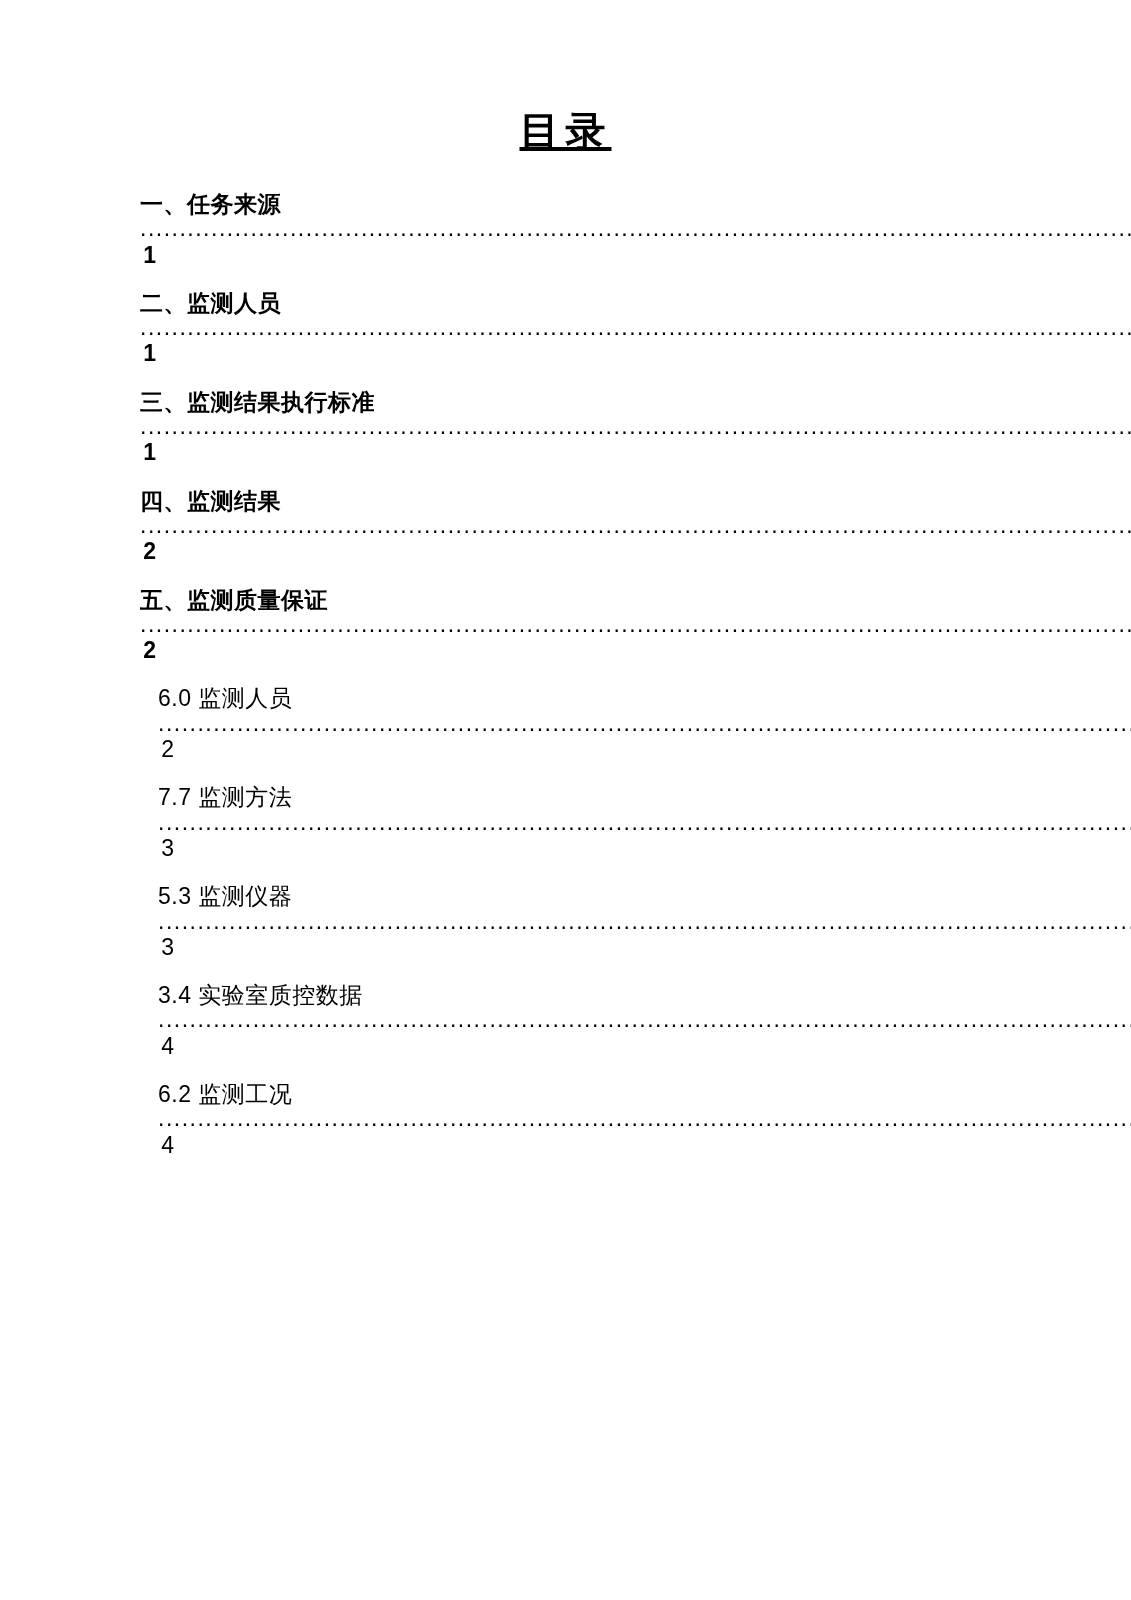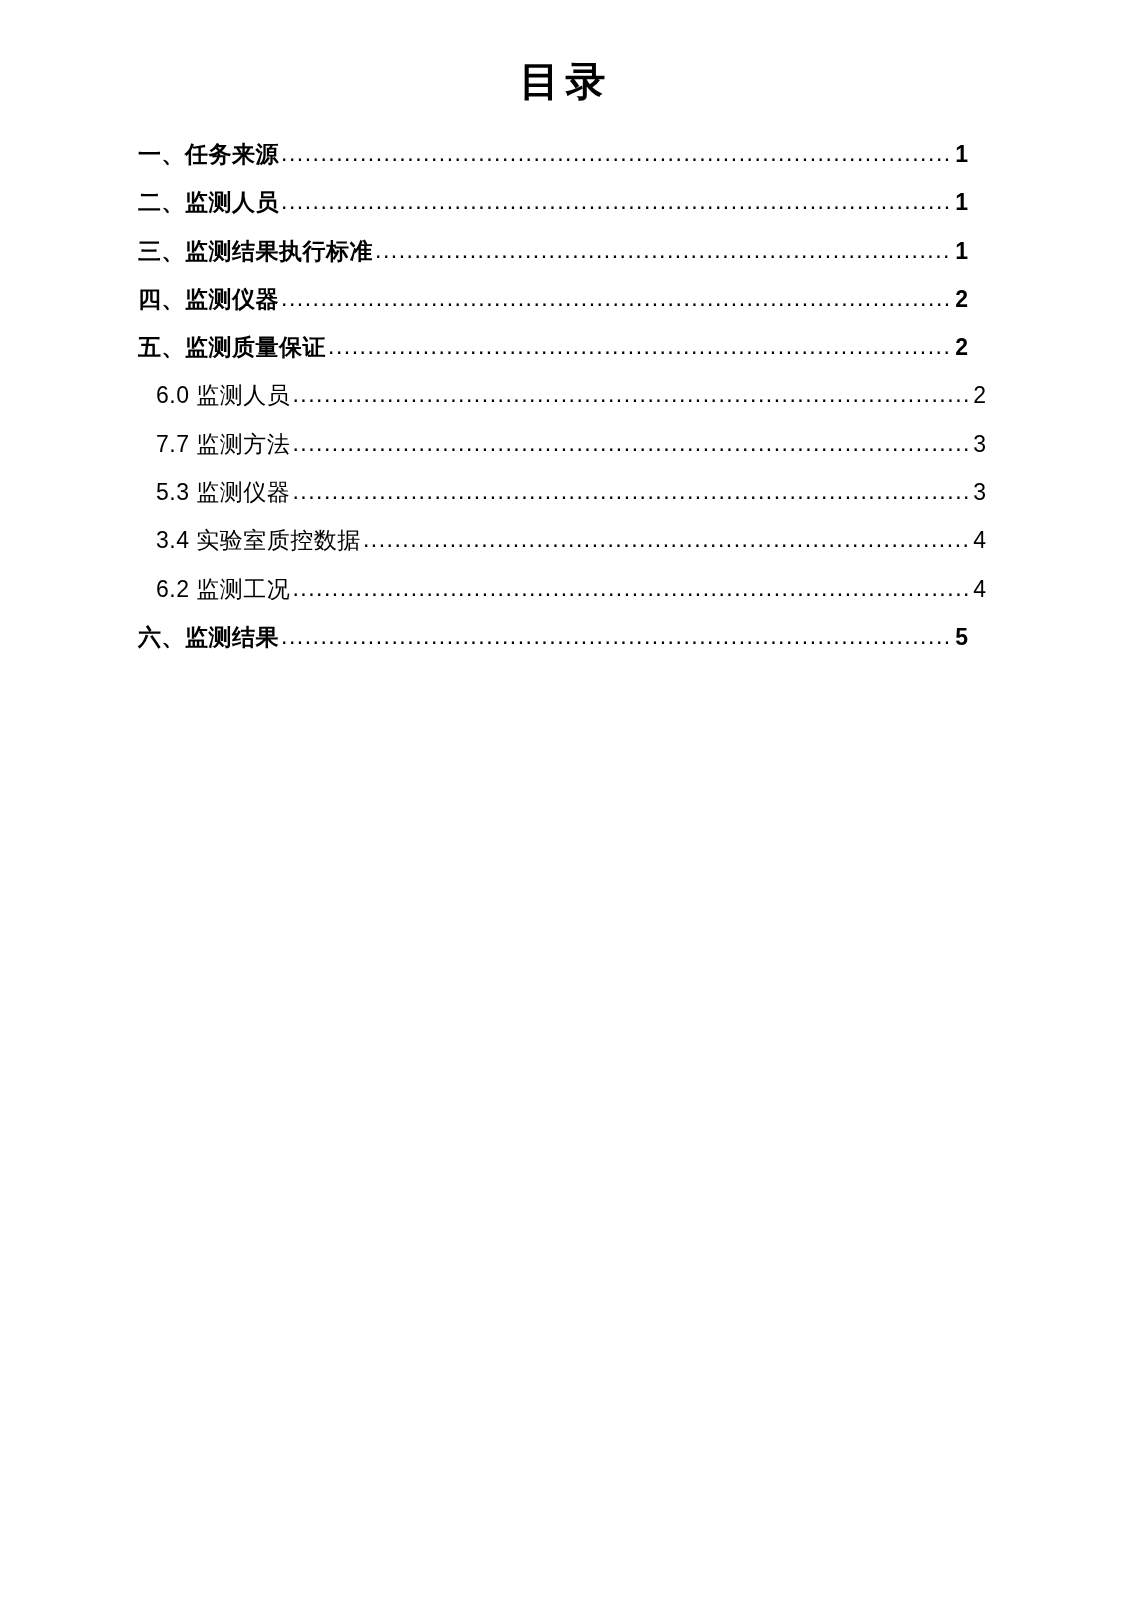--- a/index.html
+++ b/index.html
@@ -21,41 +21,43 @@
     box-sizing: border-box;
     padding: 0;
     position: relative;
   }
   .toc-title {
     text-align: center;
     font-size: 40px;
     font-weight: bold;
     letter-spacing: 6px;
     margin: 0;
-    padding-top: 62px;
+    padding-top: 112px;
     line-height: 1;
     font-family: "Liberation Serif", "DejaVu Serif", serif;
+    text-decoration: underline;
   }
   .toc-list {
     margin: 0;
     padding: 0;
     list-style: none;
     width: 830px;
     margin-left: 138px;
     margin-top: 40px;
   }
   .toc-entry {
     display: flex;
     align-items: baseline;
     width: 100%;
     font-size: 23px;
     line-height: 1.1;
     margin-bottom: 23px;
     white-space: nowrap;
     font-family: "Liberation Sans", "DejaVu Sans", sans-serif;
+    flex-direction: column;
   }
   .toc-entry.level-1 {
     font-weight: bold;
     padding-left: 0px;
   }
   .toc-entry.level-2 {
     font-weight: normal;
     padding-left: 18px;
   }
   .toc-label {
@@ -102,21 +104,21 @@
         <span class="toc-label">二、监测人员</span>
         <span class="toc-dots"></span>
         <span class="toc-page">1</span>
       </li>
       <li class="toc-entry level-1">
         <span class="toc-label">三、监测结果执行标准</span>
         <span class="toc-dots"></span>
         <span class="toc-page">1</span>
       </li>
       <li class="toc-entry level-1">
-        <span class="toc-label">四、监测仪器</span>
+        <span class="toc-label">四、监测结果</span>
         <span class="toc-dots"></span>
         <span class="toc-page">2</span>
       </li>
       <li class="toc-entry level-1">
         <span class="toc-label">五、监测质量保证</span>
         <span class="toc-dots"></span>
         <span class="toc-page">2</span>
       </li>
       <li class="toc-entry level-2">
         <span class="toc-label">6.0 监测人员</span>
@@ -136,19 +138,14 @@
       <li class="toc-entry level-2">
         <span class="toc-label">3.4 实验室质控数据</span>
         <span class="toc-dots"></span>
         <span class="toc-page">4</span>
       </li>
       <li class="toc-entry level-2">
         <span class="toc-label">6.2 监测工况</span>
         <span class="toc-dots"></span>
         <span class="toc-page">4</span>
       </li>
-      <li class="toc-entry level-1">
-        <span class="toc-label">六、监测结果</span>
-        <span class="toc-dots"></span>
-        <span class="toc-page">5</span>
-      </li>
     </ul>
 </div>
 
 </body></html>

